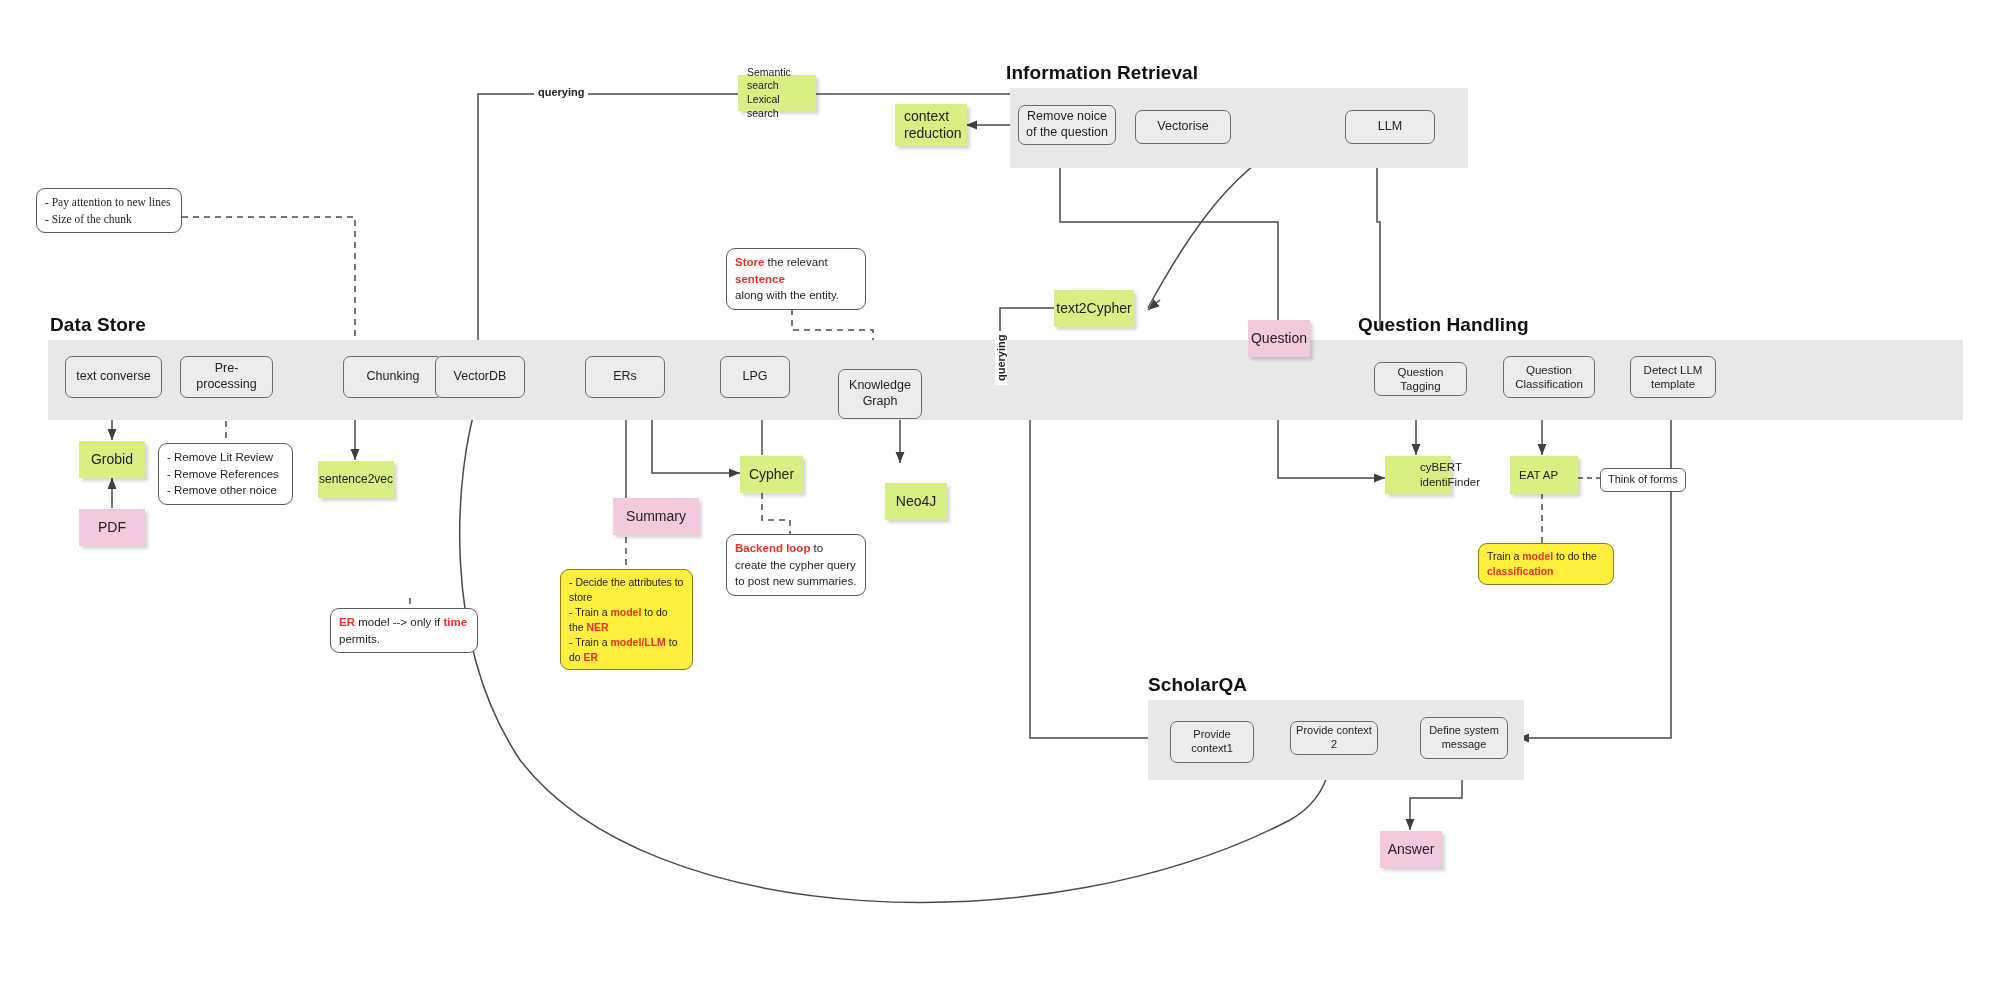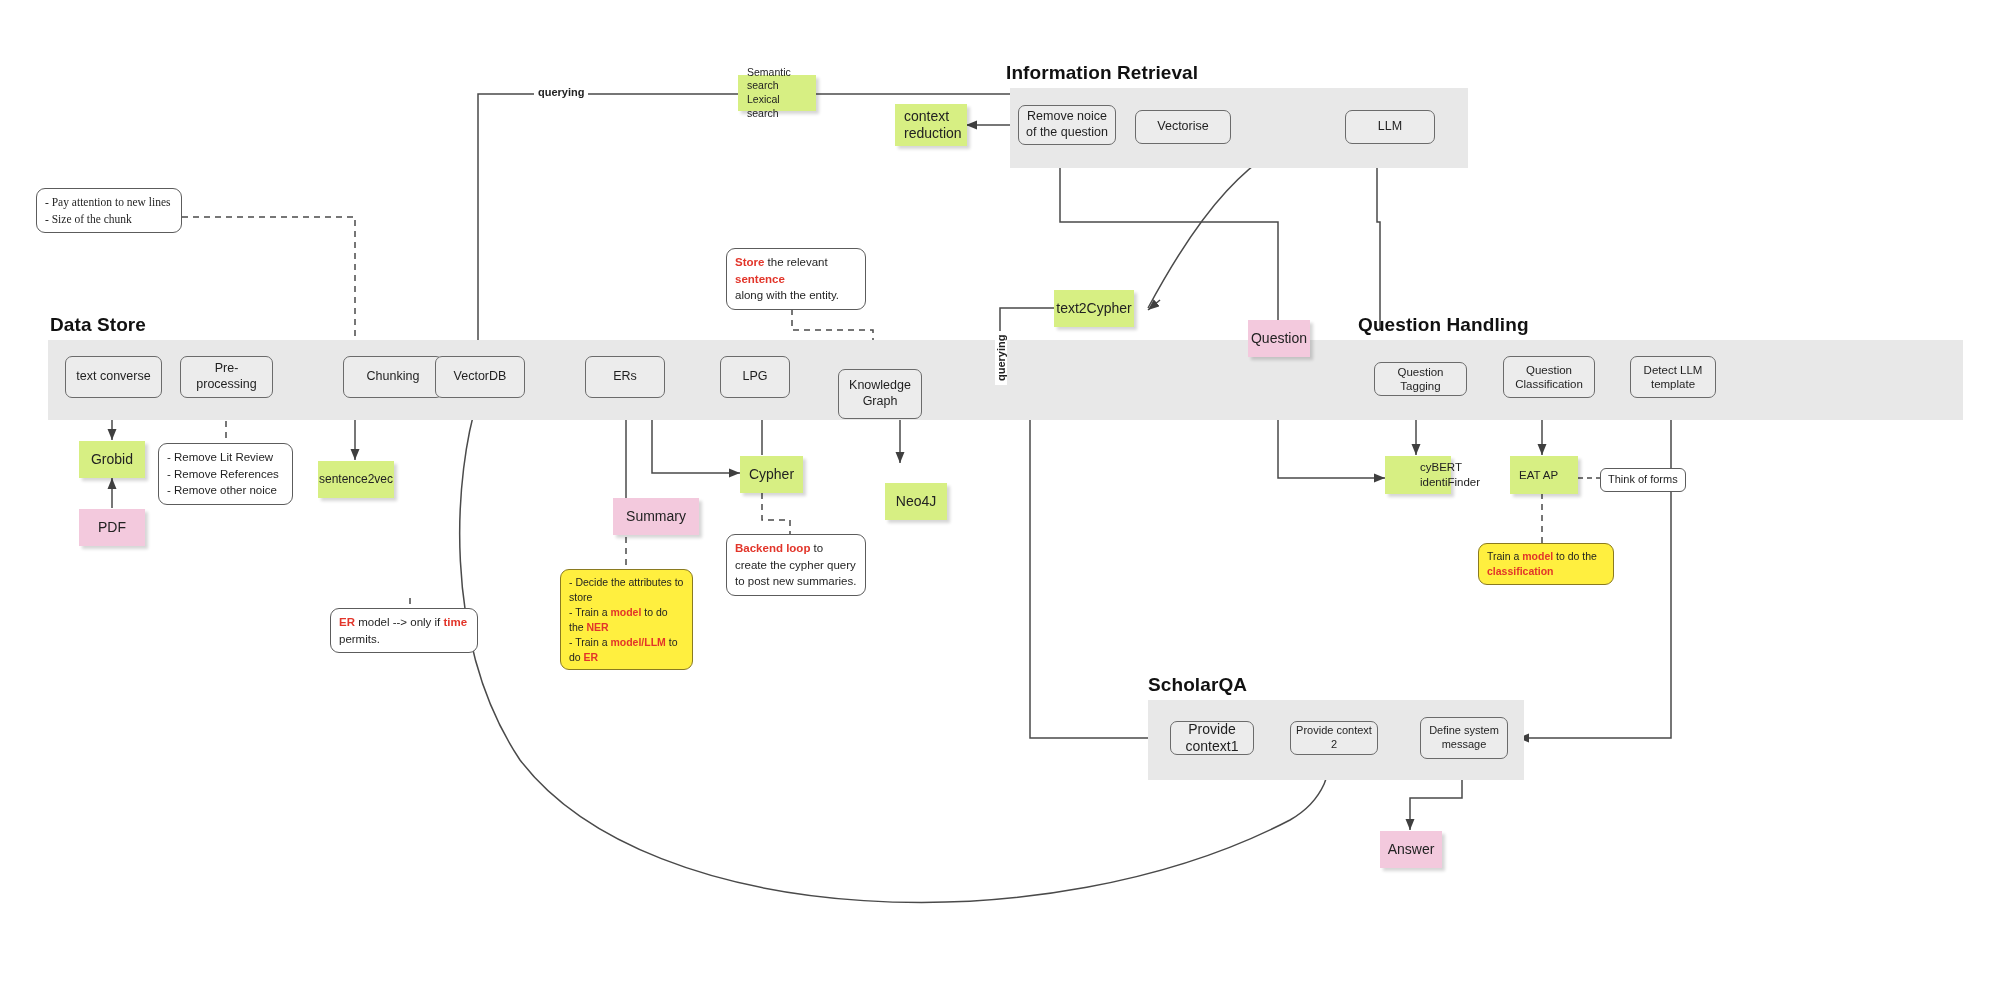--- a/index.html
+++ b/index.html
@@ -204,20 +204,20 @@
   </div>
   <div class="sticky green" style="left:1510px;top:456px;width:68px;height:38px;font-size:11.5px;">
     <span style="white-space:pre-line;line-height:1.3;">EAT AP</span>
   </div>
   <div class="note tiny" style="left:1600px;top:468px;width:auto;">Think of forms</div>
 
   <div class="note yellow" style="left:1478px;top:543px;width:136px;">
     <span>Train a </span><span class="red">model</span><span> to do the </span><span class="red">classification</span>
   </div>
 
-  <div class="node" style="left:1170px;top:721px;width:84px;height:34px;font-size:14px;">Provide context1</div>
+  <div class="node" style="left:1170px;top:721px;width:84px;height:42px;font-size:11px;">Provide context1</div>
   <div class="node" style="left:1290px;top:721px;width:88px;height:34px;font-size:11px;">Provide context 2</div>
   <div class="node" style="left:1420px;top:717px;width:88px;height:42px;font-size:11px;">Define system message</div>
 
   <div class="edge-label" style="left:534px;top:86px;">querying</div>
   <div class="edge-label vert" style="left:995px;top:385px;">querying</div>
 
 </div>
 
 </body></html>

